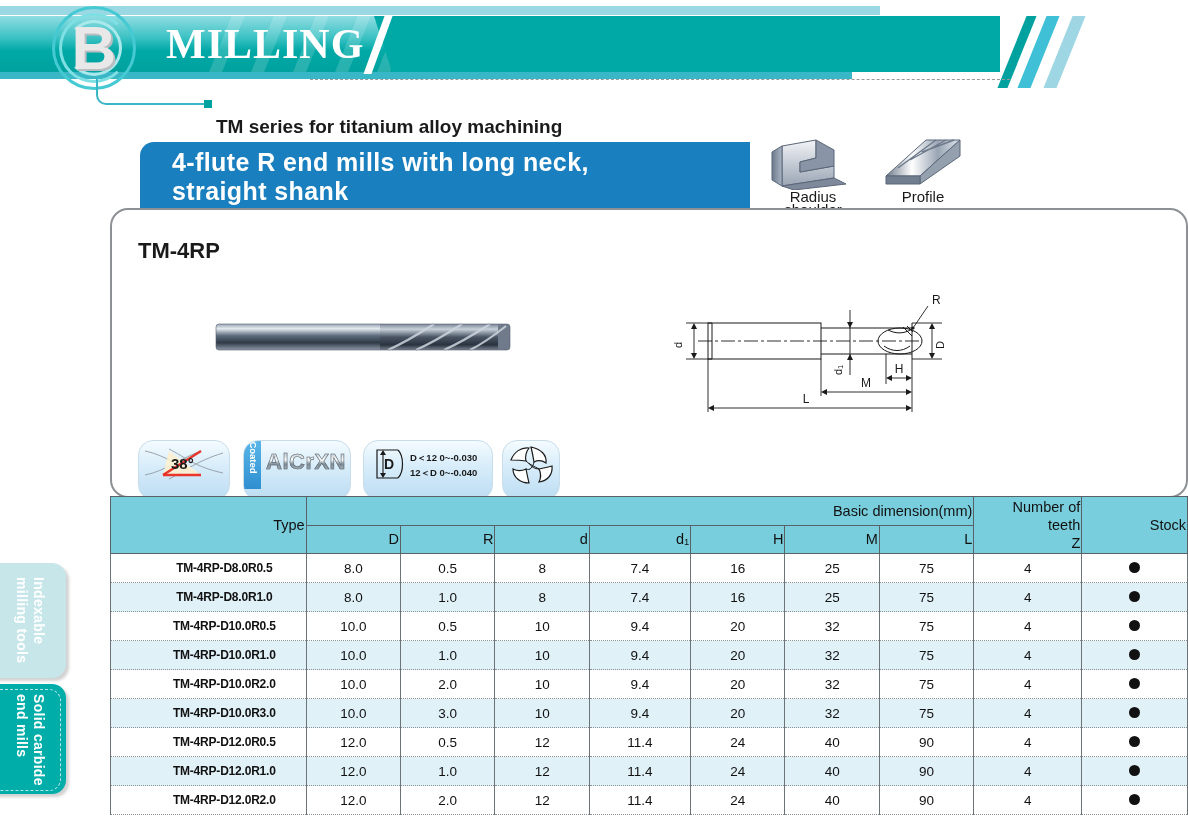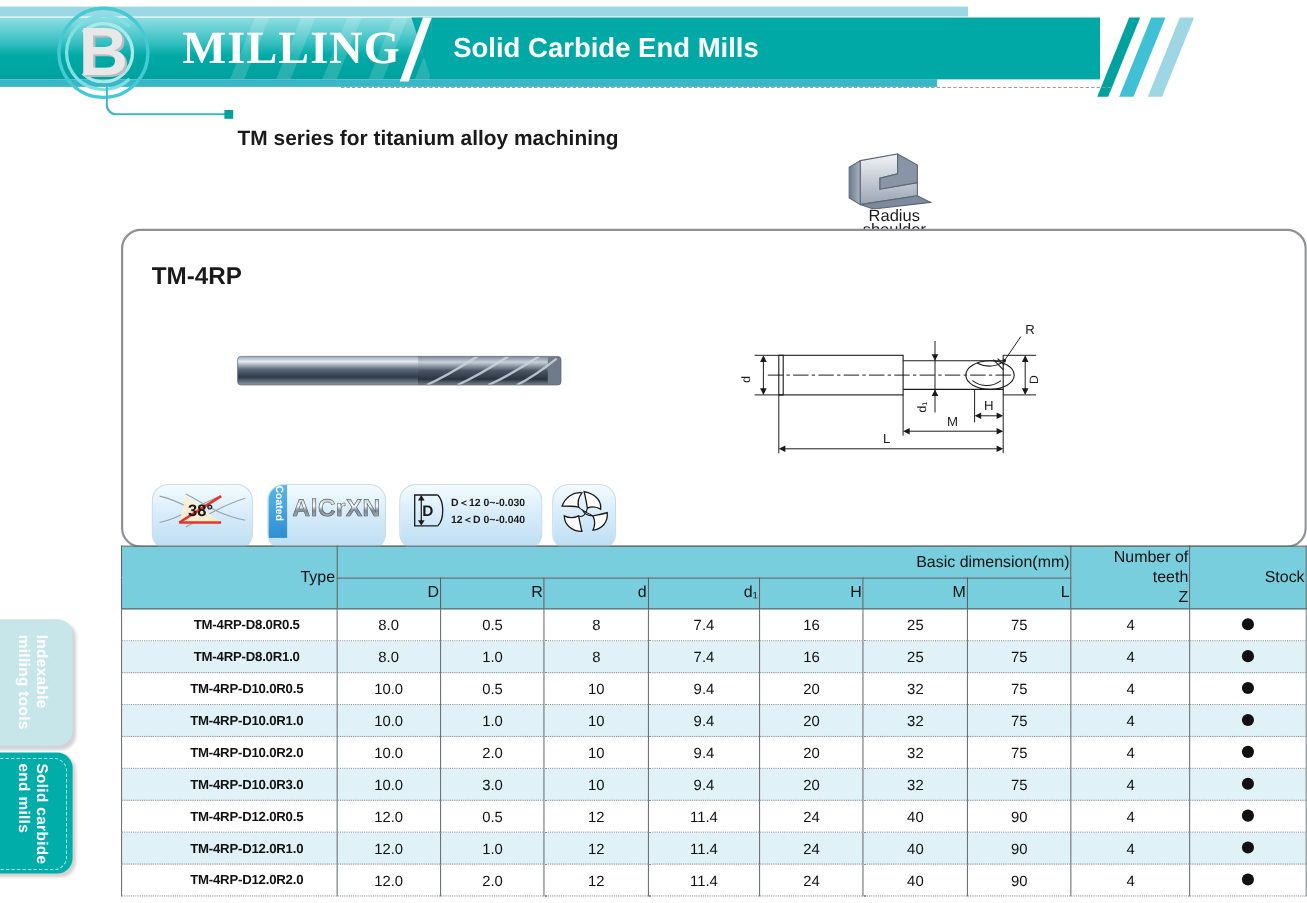--- a/index.html
+++ b/index.html
@@ -290,38 +290,41 @@
       <i style="left:292px"></i>
         <i style="left:334px"></i>
     </div>
   </div>
   <div class="banner-lowlip"></div>
 
   <div class="subtitle-band"></div>
   <div class="milling-slash"></div>
 
   <div class="milling-word">MILLING</div>
-  <div class="subtitle-text">Solid Carbide End Mills</div>
 
   <div class="dslash d1"></div>
   <div class="dslash d2"></div>
   <div class="dslash d3"></div>
 
   <div class="blogo">
     <div class="ring r1"></div>
     <div class="ring r2"></div>
     <div class="ring r3"></div>
     <div class="bchar">B</div>
   </div>
 
   <div class="dashline"></div>
   <div class="connector"></div>
   <div class="connector-dot"></div>
   <div class="series-line">TM series for titanium alloy machining</div>
 
+  <div class="title-bar">
+    <div class="t">4-flute R end mills with long neck,</div>
+    <div class="t">straight shank</div>
+  </div>
 
   <div class="appicons">
 
     <div class="appicon a1">
       <svg width="106" height="58" viewBox="0 0 106 58">
         <defs>
           <linearGradient id="mA" x1="0" y1="0" x2="0" y2="1">
             <stop offset="0" stop-color="#f2f4f7"></stop>
               <stop offset="1" stop-color="#9aa5b4"></stop>
           </linearGradient>
@@ -331,20 +334,37 @@
           </linearGradient>
         </defs>
         <polygon points="22,14 56,8 56,26 40,30 40,40 74,34 74,46 22,54" fill="url(#mA)" stroke="#5b6778" stroke-width="1"></polygon>
         <polygon points="22,14 22,54 12,48 12,20" fill="url(#mB)" stroke="#5b6778" stroke-width="1"></polygon>
         <polygon points="56,8 74,18 74,34 40,40 40,30 56,26" fill="#8994a6" stroke="#5b6778" stroke-width="1"></polygon>
         <polygon points="22,54 74,46 86,52 34,58" fill="#7e8a9c" stroke="#5b6778" stroke-width="1"></polygon>
       </svg>
       <div class="cap">Radius shoulder</div>
     </div>
 
+    <div class="appicon a2">
+      <svg width="106" height="58" viewBox="0 0 106 58">
+        <defs>
+          <linearGradient id="pA" x1="0" y1="0" x2="1" y2="0">
+            <stop offset="0" stop-color="#6e7b8c"></stop>
+              <stop offset=".35" stop-color="#ffffff"></stop>
+            <stop offset=".7" stop-color="#9aa5b4"></stop>
+              <stop offset="1" stop-color="#dde3ea"></stop>
+          </linearGradient>
+        </defs>
+        <polygon points="16,44 56,8 90,8 50,44" fill="url(#pA)" stroke="#5b6778" stroke-width="1"></polygon>
+        <polygon points="50,44 90,8 90,24 50,52" fill="#95a0af" stroke="#5b6778" stroke-width="1"></polygon>
+        <polygon points="16,44 50,44 50,52 16,52" fill="#707e90" stroke="#5b6778" stroke-width="1"></polygon>
+        <path d="M28,36 L66,8 M40,28 L76,8 M52,20 L84,8" stroke="#6d7a8b" stroke-width="1.4" fill="none"></path>
+      </svg>
+      <div class="cap">Profile</div>
+    </div>
 
   </div>
 
   <div class="card"></div>
   <div class="card-code">TM-4RP</div>
 
   <svg class="photo" viewBox="0 0 320 44">
     <defs>
       <linearGradient id="shank" x1="0" y1="0" x2="0" y2="1">
         <stop offset="0" stop-color="#9aa6b5"></stop>

